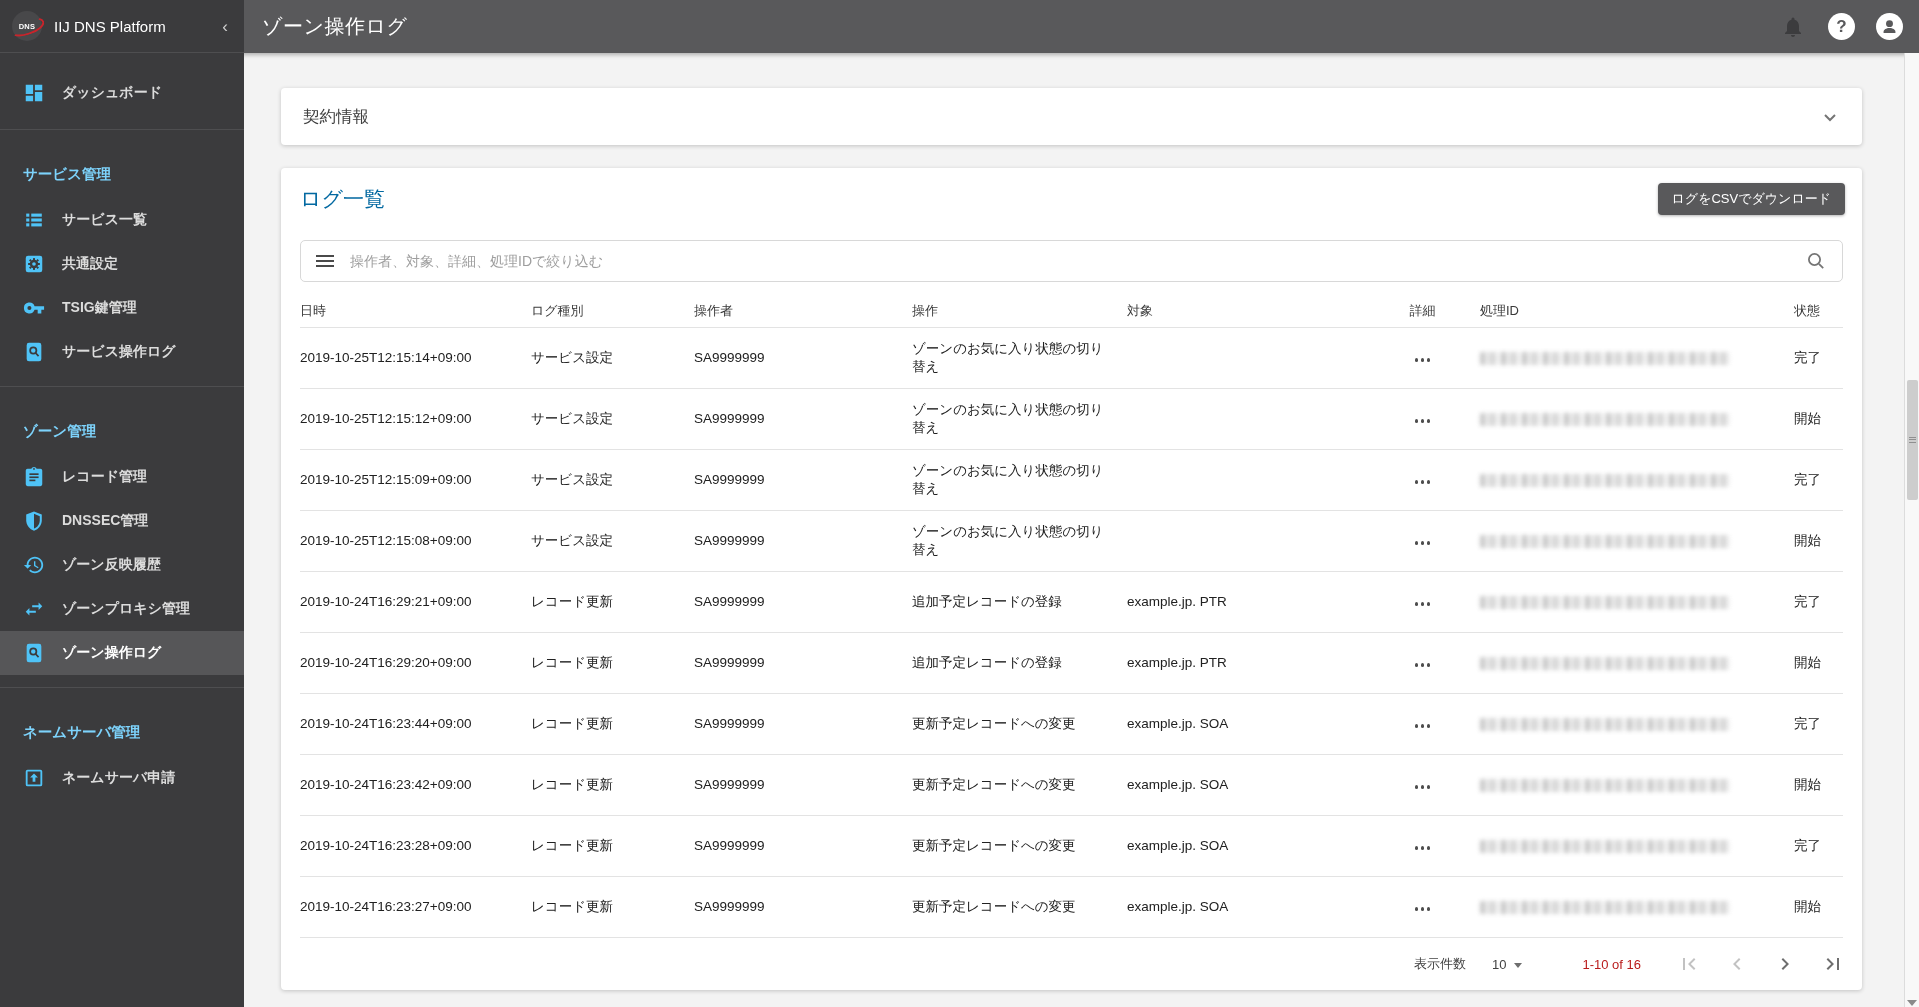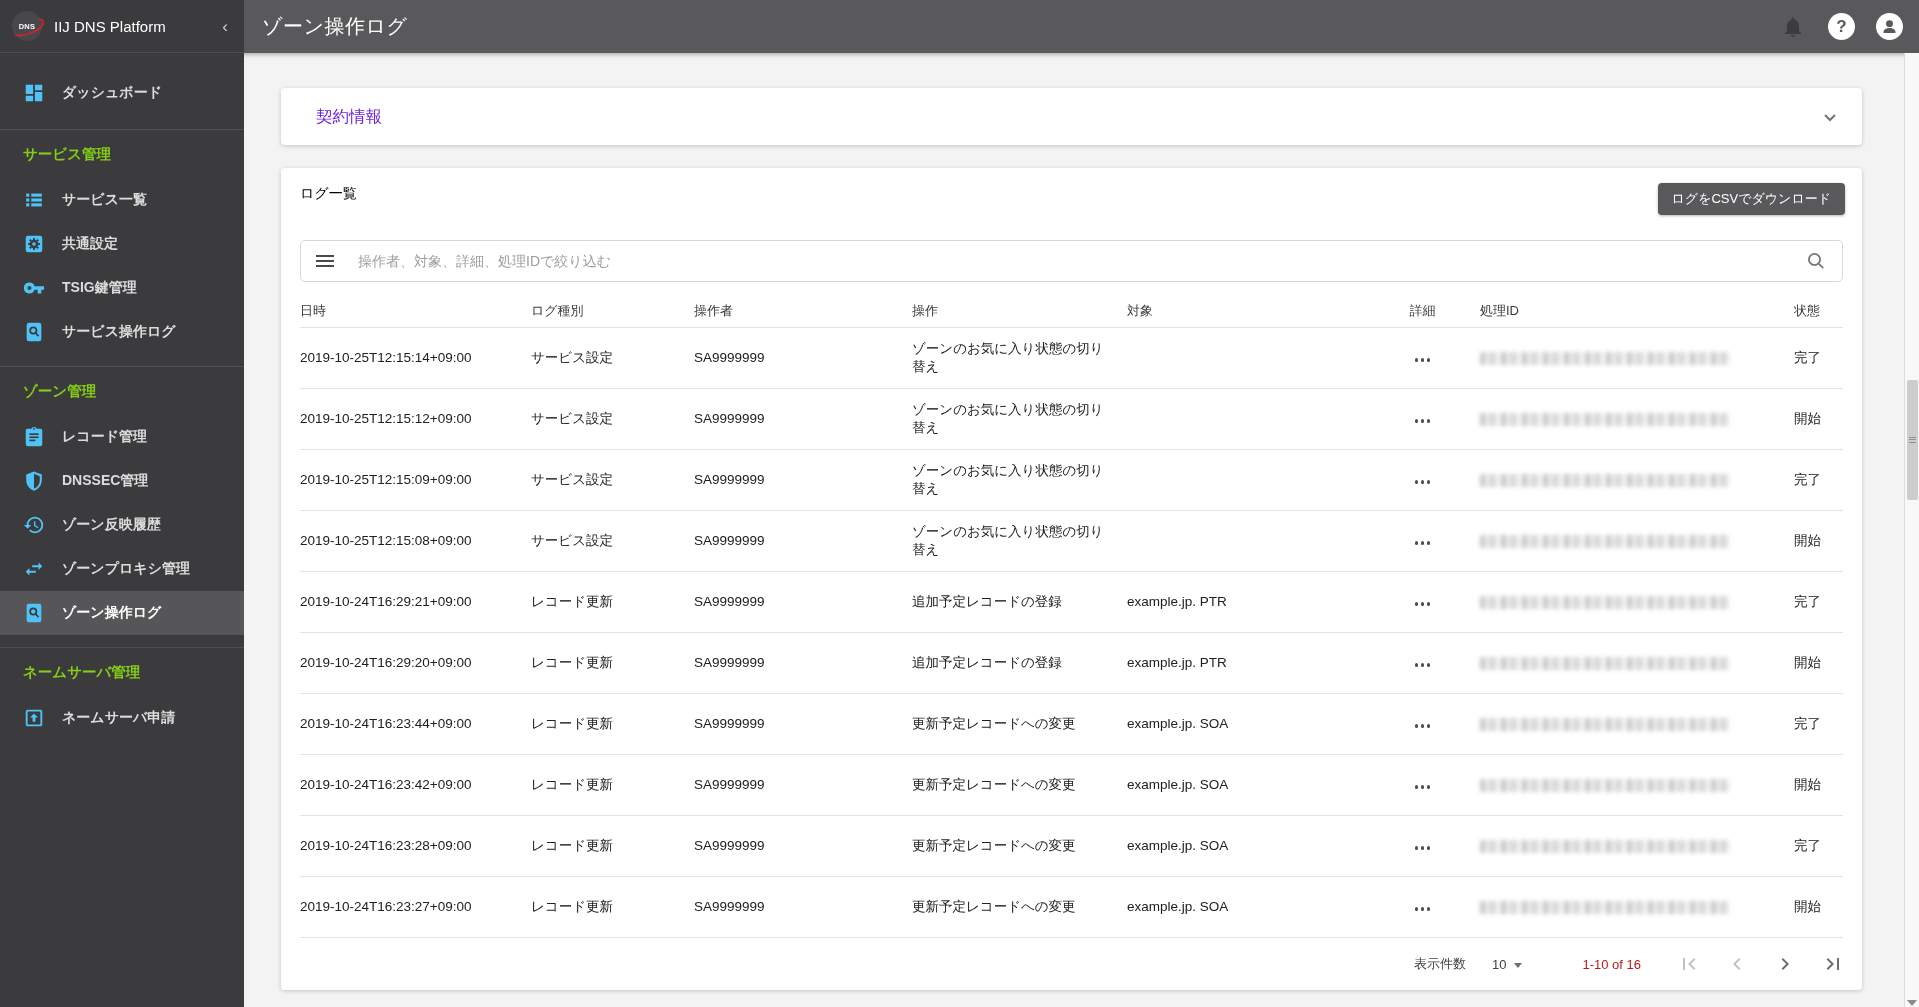--- a/index.html
+++ b/index.html
@@ -26,42 +26,42 @@
   .collapse-chev { position:absolute; right:16px; color:#CFCFCF; font-size:17px; cursor:pointer; line-height:1; }
   .nav { padding-top:16px;font-weight:bold; }
   .nav-item { height:44px; display:flex; align-items:center; cursor:pointer; }
   .nav-item.first { height:48px; }
   .nav-item.selected { background:#565658; }
   .nav-item .icon { width:22px; height:22px; margin-left:23px; display:flex; }
   .nav-item .icon svg { width:22px; height:22px; }
   .nav-label { color:#DCDCDC; font-size:14px; margin-left:17px; }
   .nav-item.selected .nav-label { color:#FFFFFF; }
   .nav-divider { height:1px; background:#4E4E50; margin-top:12px; }
-  .section-label { color:#84cc16; font-size:14.5px; height:32px; line-height:32px; padding-left:23px; margin-top:8px; }
+  .section-label { color:#7dd3fc; font-size:14.5px; height:32px; line-height:32px; padding-left:23px; margin-top:28px; }
   .items-pad { padding-top:8px; }
 
   
   .content { position:absolute; left:240px; top:53px; width:1664px; height:954px; background:#F3F3F3; }
   .card { position:absolute; left:41px; width:1581px; background:#FFFFFF; border-radius:4px;
     box-shadow:0 1px 4px rgba(0,0,0,.2); }
   .card-contract { top:35px; height:57px; display:flex; align-items:center; cursor:pointer; }
-  .contract-title { font-size:16.5px; color:#6d28d9; margin-left:35px; }
+  .contract-title { font-size:16.5px; color:#404040; margin-left:22px; }
   .chev-down { position:absolute; right:20px; top:17px; width:24px; height:24px; }
 
   .card-log { top:115px; height:822px; }
-  .log-title { position:absolute; left:19px; top:17px; font-size:14px; font-weight:500; color:#000000; }
+  .log-title { position:absolute; left:19px; top:17px; font-size:21px; font-weight:500; color:#0369a1; }
   .csv-btn { position:absolute; right:17px; top:15px; height:32px; background:#59595B; color:#FFFFFF;
     font-size:13px; border:none; border-radius:4px; padding:0 14px; cursor:pointer;
     box-shadow:0 1px 3px rgba(0,0,0,.3); font-family:inherit; }
 
   .searchbox { position:absolute; left:19px; top:72px; width:1543px; height:42px;
     border:1px solid #D8D8D8; border-radius:5px; display:flex; align-items:center; background:#FFFFFF; }
   .hamburger { width:18px; margin-left:15px; cursor:pointer; }
   .hamburger div { height:2px; background:#4A4A4A; margin:3px 0; }
-  .search-input { flex:1; border:none; outline:none; font-size:14px; color:#212121; margin-left:24px; font-family:inherit; }
+  .search-input { flex:1; border:none; outline:none; font-size:14px; color:#212121; margin-left:16px; font-family:inherit; }
   .search-input::placeholder { color:#9E9E9E; }
   .search-mag { width:24px; height:24px; margin-right:14px; cursor:pointer; }
 
   .tablewrap { position:absolute; left:19px; top:126px; width:1543px; }
   .trow { display:grid; grid-template-columns:231px 163px 218px 215px 263px 65px 315px 73px;
     align-items:center; border-bottom:1px solid #E3E3E3; }
   .thead { height:34px; }
   .thead .tcell { font-size:13px; color:#3A3A3A; font-weight:500; }
   .tbody-row { height:61px; }
   .tcell { font-size:13.5px; color:#212121; padding-right:14px; line-height:1.35; }

